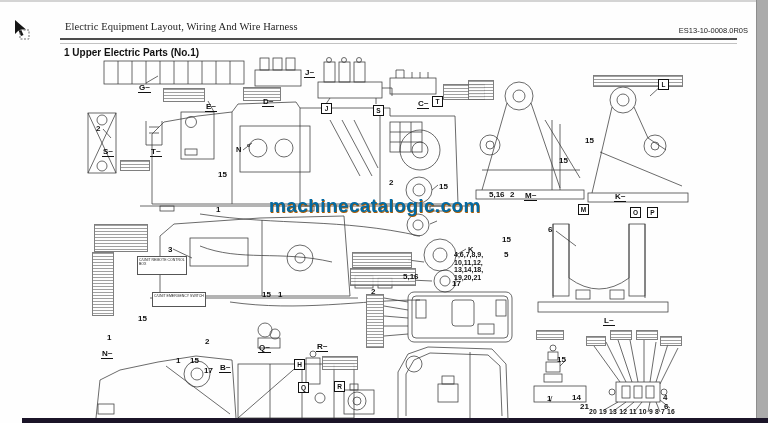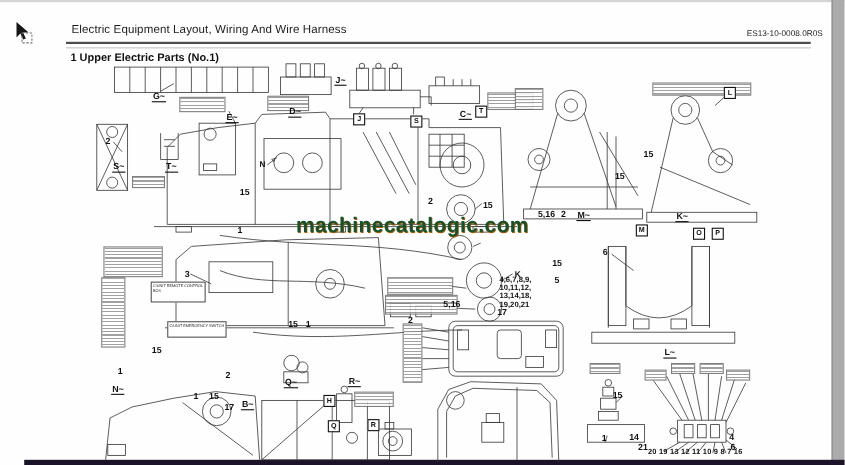--- a/index.html
+++ b/index.html
@@ -1,21 +1,21 @@
 <!DOCTYPE html>
 <html><head>
 <meta charset="utf-8">
 <style>
   html,body{margin:0;padding:0;}
   body{font-family:"Liberation Sans",sans-serif;background:#fff;}
   #stage{position:relative;width:768px;height:423px;background:#fefefe;overflow:hidden;}
   #top-strip{position:absolute;left:0;top:0;width:768px;height:2px;background:#d4d4d4;}
   #edge-strip{position:absolute;right:0;top:0;width:11px;height:423px;background:#ababab;border-left:1px solid #8d8d8d;}
   #bottom-bar{position:absolute;left:22px;top:418px;width:746px;height:5px;background:#1b1428;}
-  .hdr-title{position:absolute;left:65px;top:21px;font-size:10.5px;font-weight:500;color:#1c1c1c;letter-spacing:.1px;}
+  .hdr-title{position:absolute;left:65px;top:21px;font-size:10.5px;font-weight:500;color:#1c1c1c;letter-spacing:.1px;font-family:Liberation Serif, serif;}
   .hdr-doc{position:absolute;right:20px;top:26px;font-size:7.5px;color:#1c1c1c;}
   .hdr-rule{position:absolute;left:60px;top:38px;width:677px;height:3px;border-top:2px solid #4d4d4d;border-bottom:1px solid #c2c2c2;}
   .section-title{position:absolute;left:64px;top:47px;font-size:10px;font-weight:bold;color:#111;text-align:center;}
   #watermark{position:absolute;left:269px;top:195px;font-size:19px;font-weight:bold;letter-spacing:.4px;
      text-shadow:.6px .6px 0 #a85a00;z-index:30;}
   #callouts .co{position:absolute;color:#101010;z-index:20;}
   .co.ref{font-weight:bold;font-size:8px;border-bottom:1px solid #111;line-height:9px;padding:0 1px;}
   .co.box{font-size:6.5px;font-weight:bold;width:9px;height:9px;line-height:9px;text-align:center;border:1px solid #111;background:#fff;}
   .co.num{font-weight:bold;font-size:8px;line-height:8px;}
   .co.plain{font-weight:bold;font-size:7.5px;line-height:8px;}
@@ -301,21 +301,21 @@
       <span class="co num" style="left: 580px; top: 403px;">21</span>
       <span class="co num" style="left: 663px; top: 394px;">4</span>
       <span class="co num" style="left: 664px; top: 403px;">6</span>
       <span class="co numblock" style="left: 454px; top: 251px;">4,6,7,8,9,
 10,11,12,
 13,14,18,
 19,20,21</span>
       <span class="co numrow" style="left: 589px; top: 408px;">20 19 13 12 11 10 9 8 7 16</span>
     </div>
 
-  <div id="watermark" style="color: #14532d;">machinecatalogic.com</div>
+  <div id="watermark" style="color: #0369a1;">machinecatalogic.com</div>
 
   <svg id="cursor" width="24" height="24">
     <path d="M3,1 L3,15 L6.5,11.5 L9,17 L11.5,16 L9,10.5 L14,10.5 Z" fill="#161616"></path>
     <rect x="8" y="11" width="9" height="9" fill="none" stroke="#6e6e6e" stroke-dasharray="2,1.5"></rect>
   </svg>
 
   <div id="edge-strip"></div>
   <div id="bottom-bar"></div>
 </div>
 

